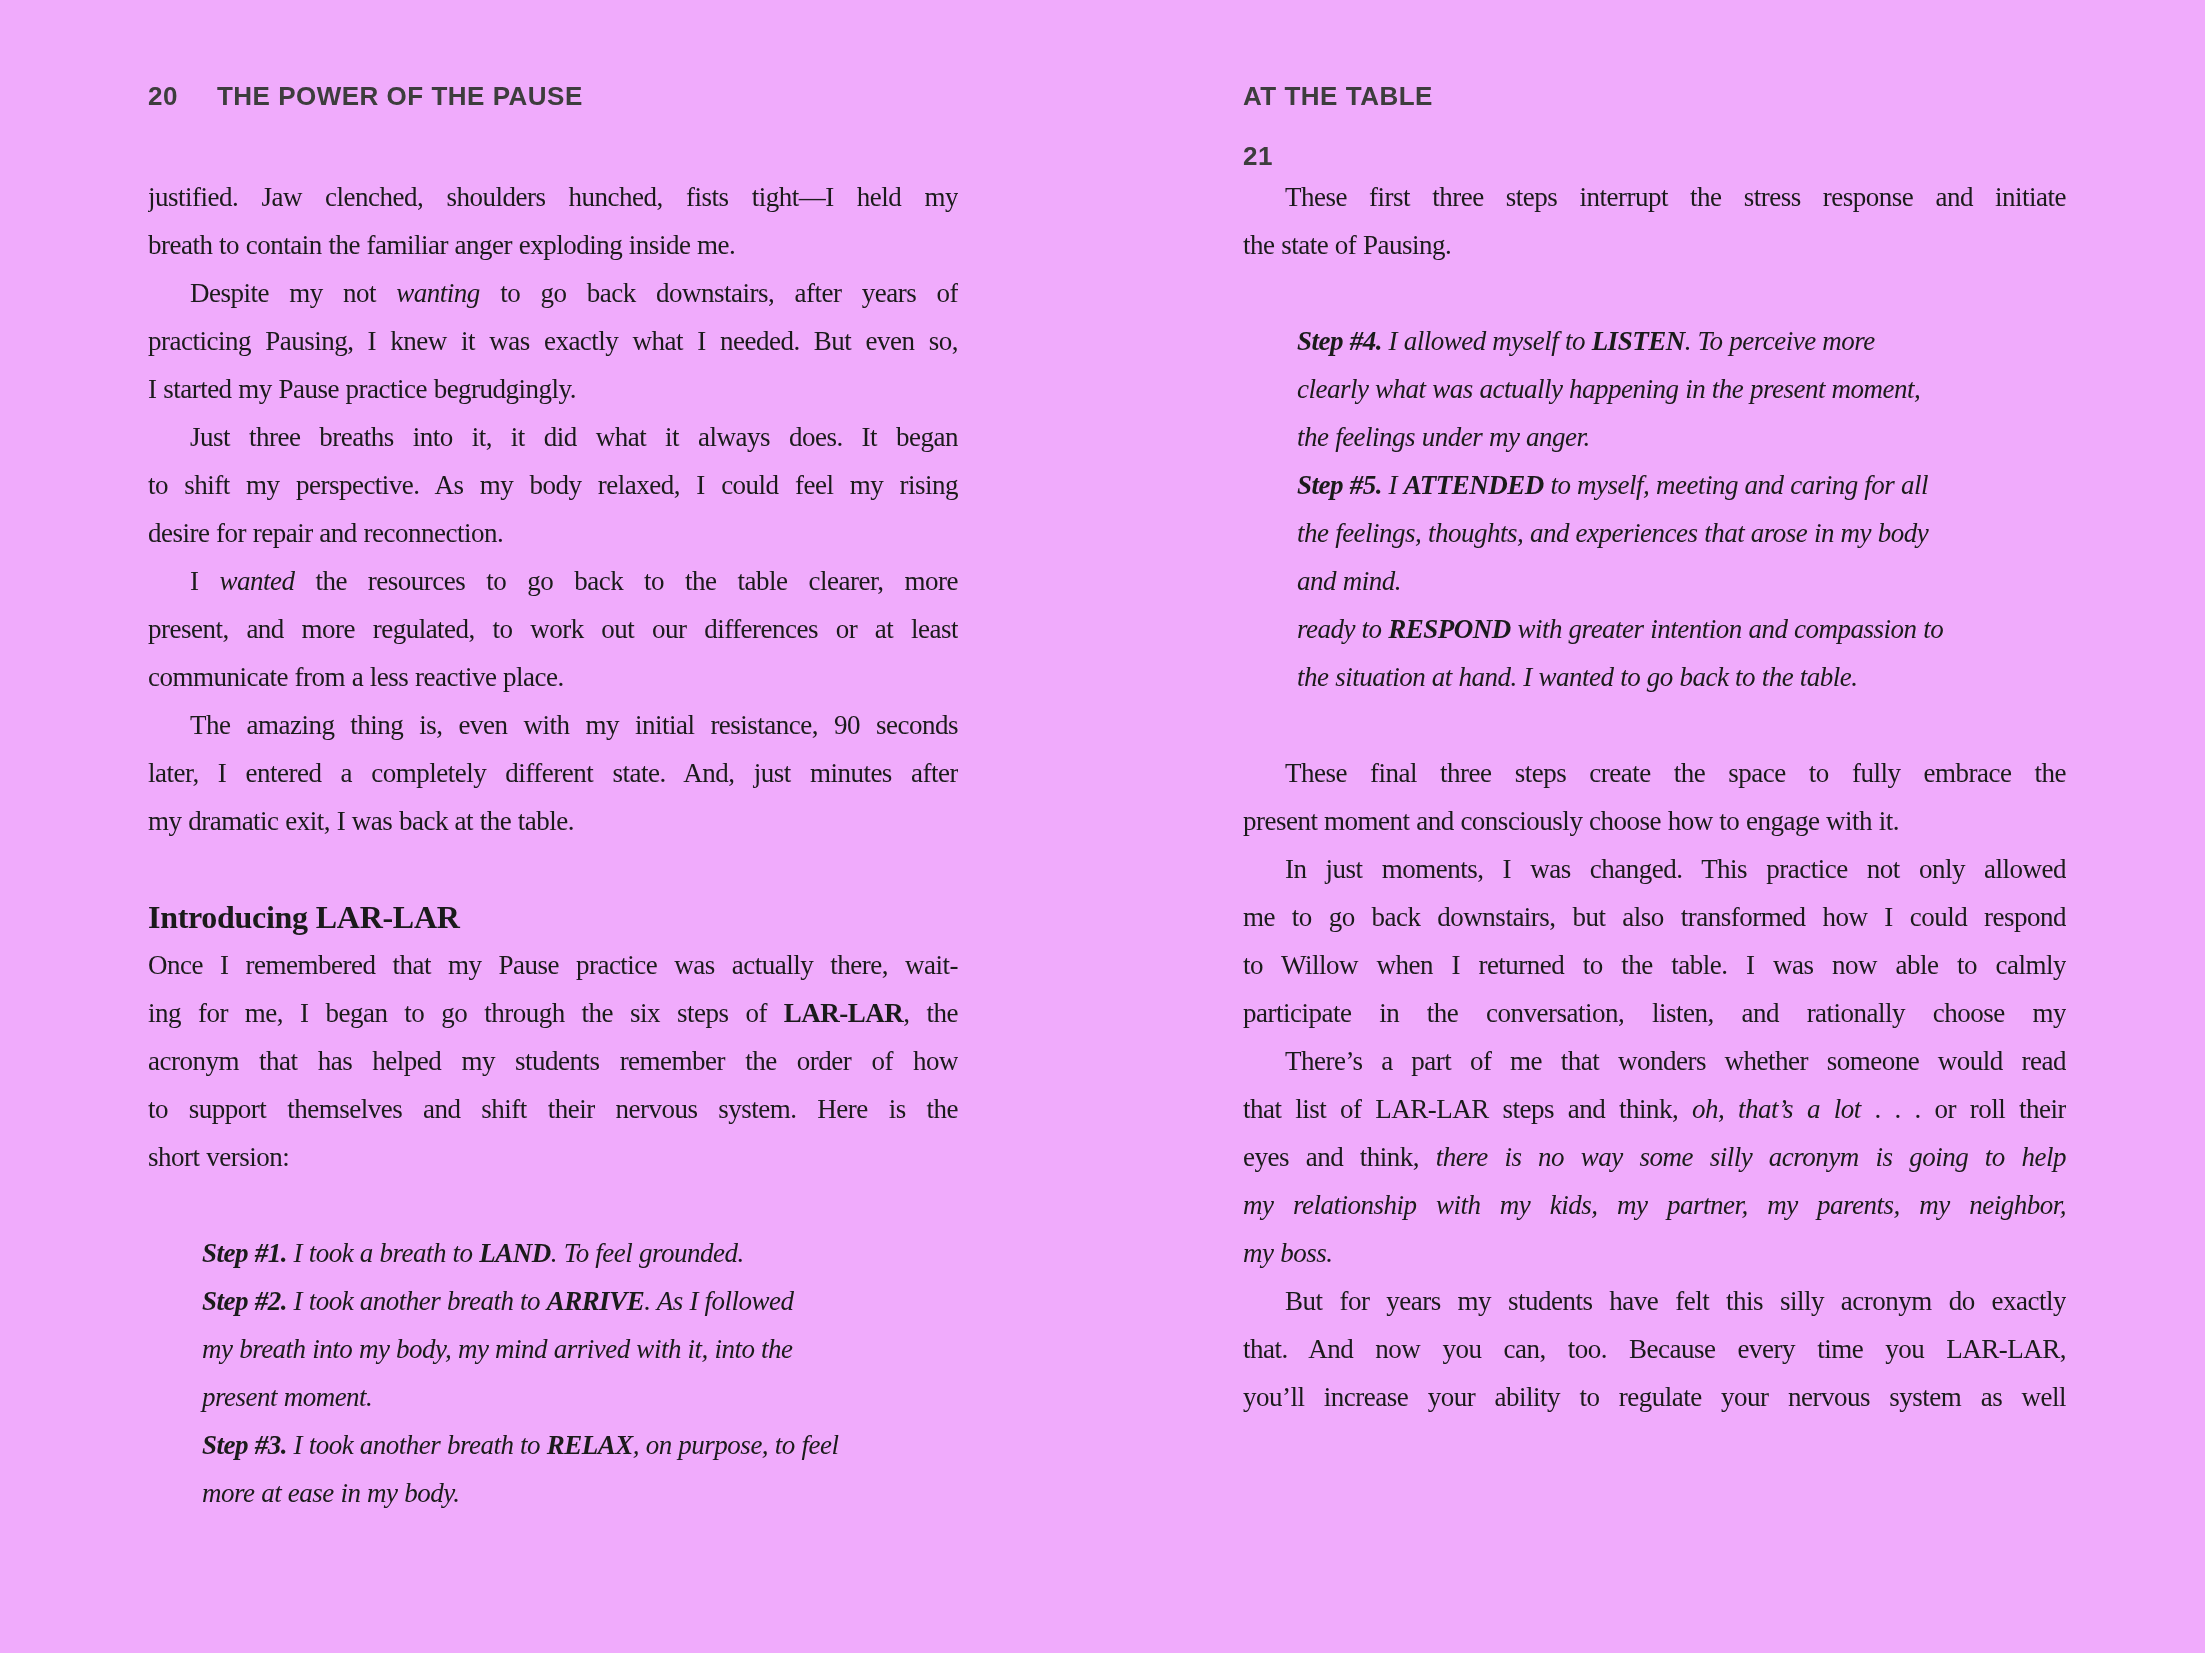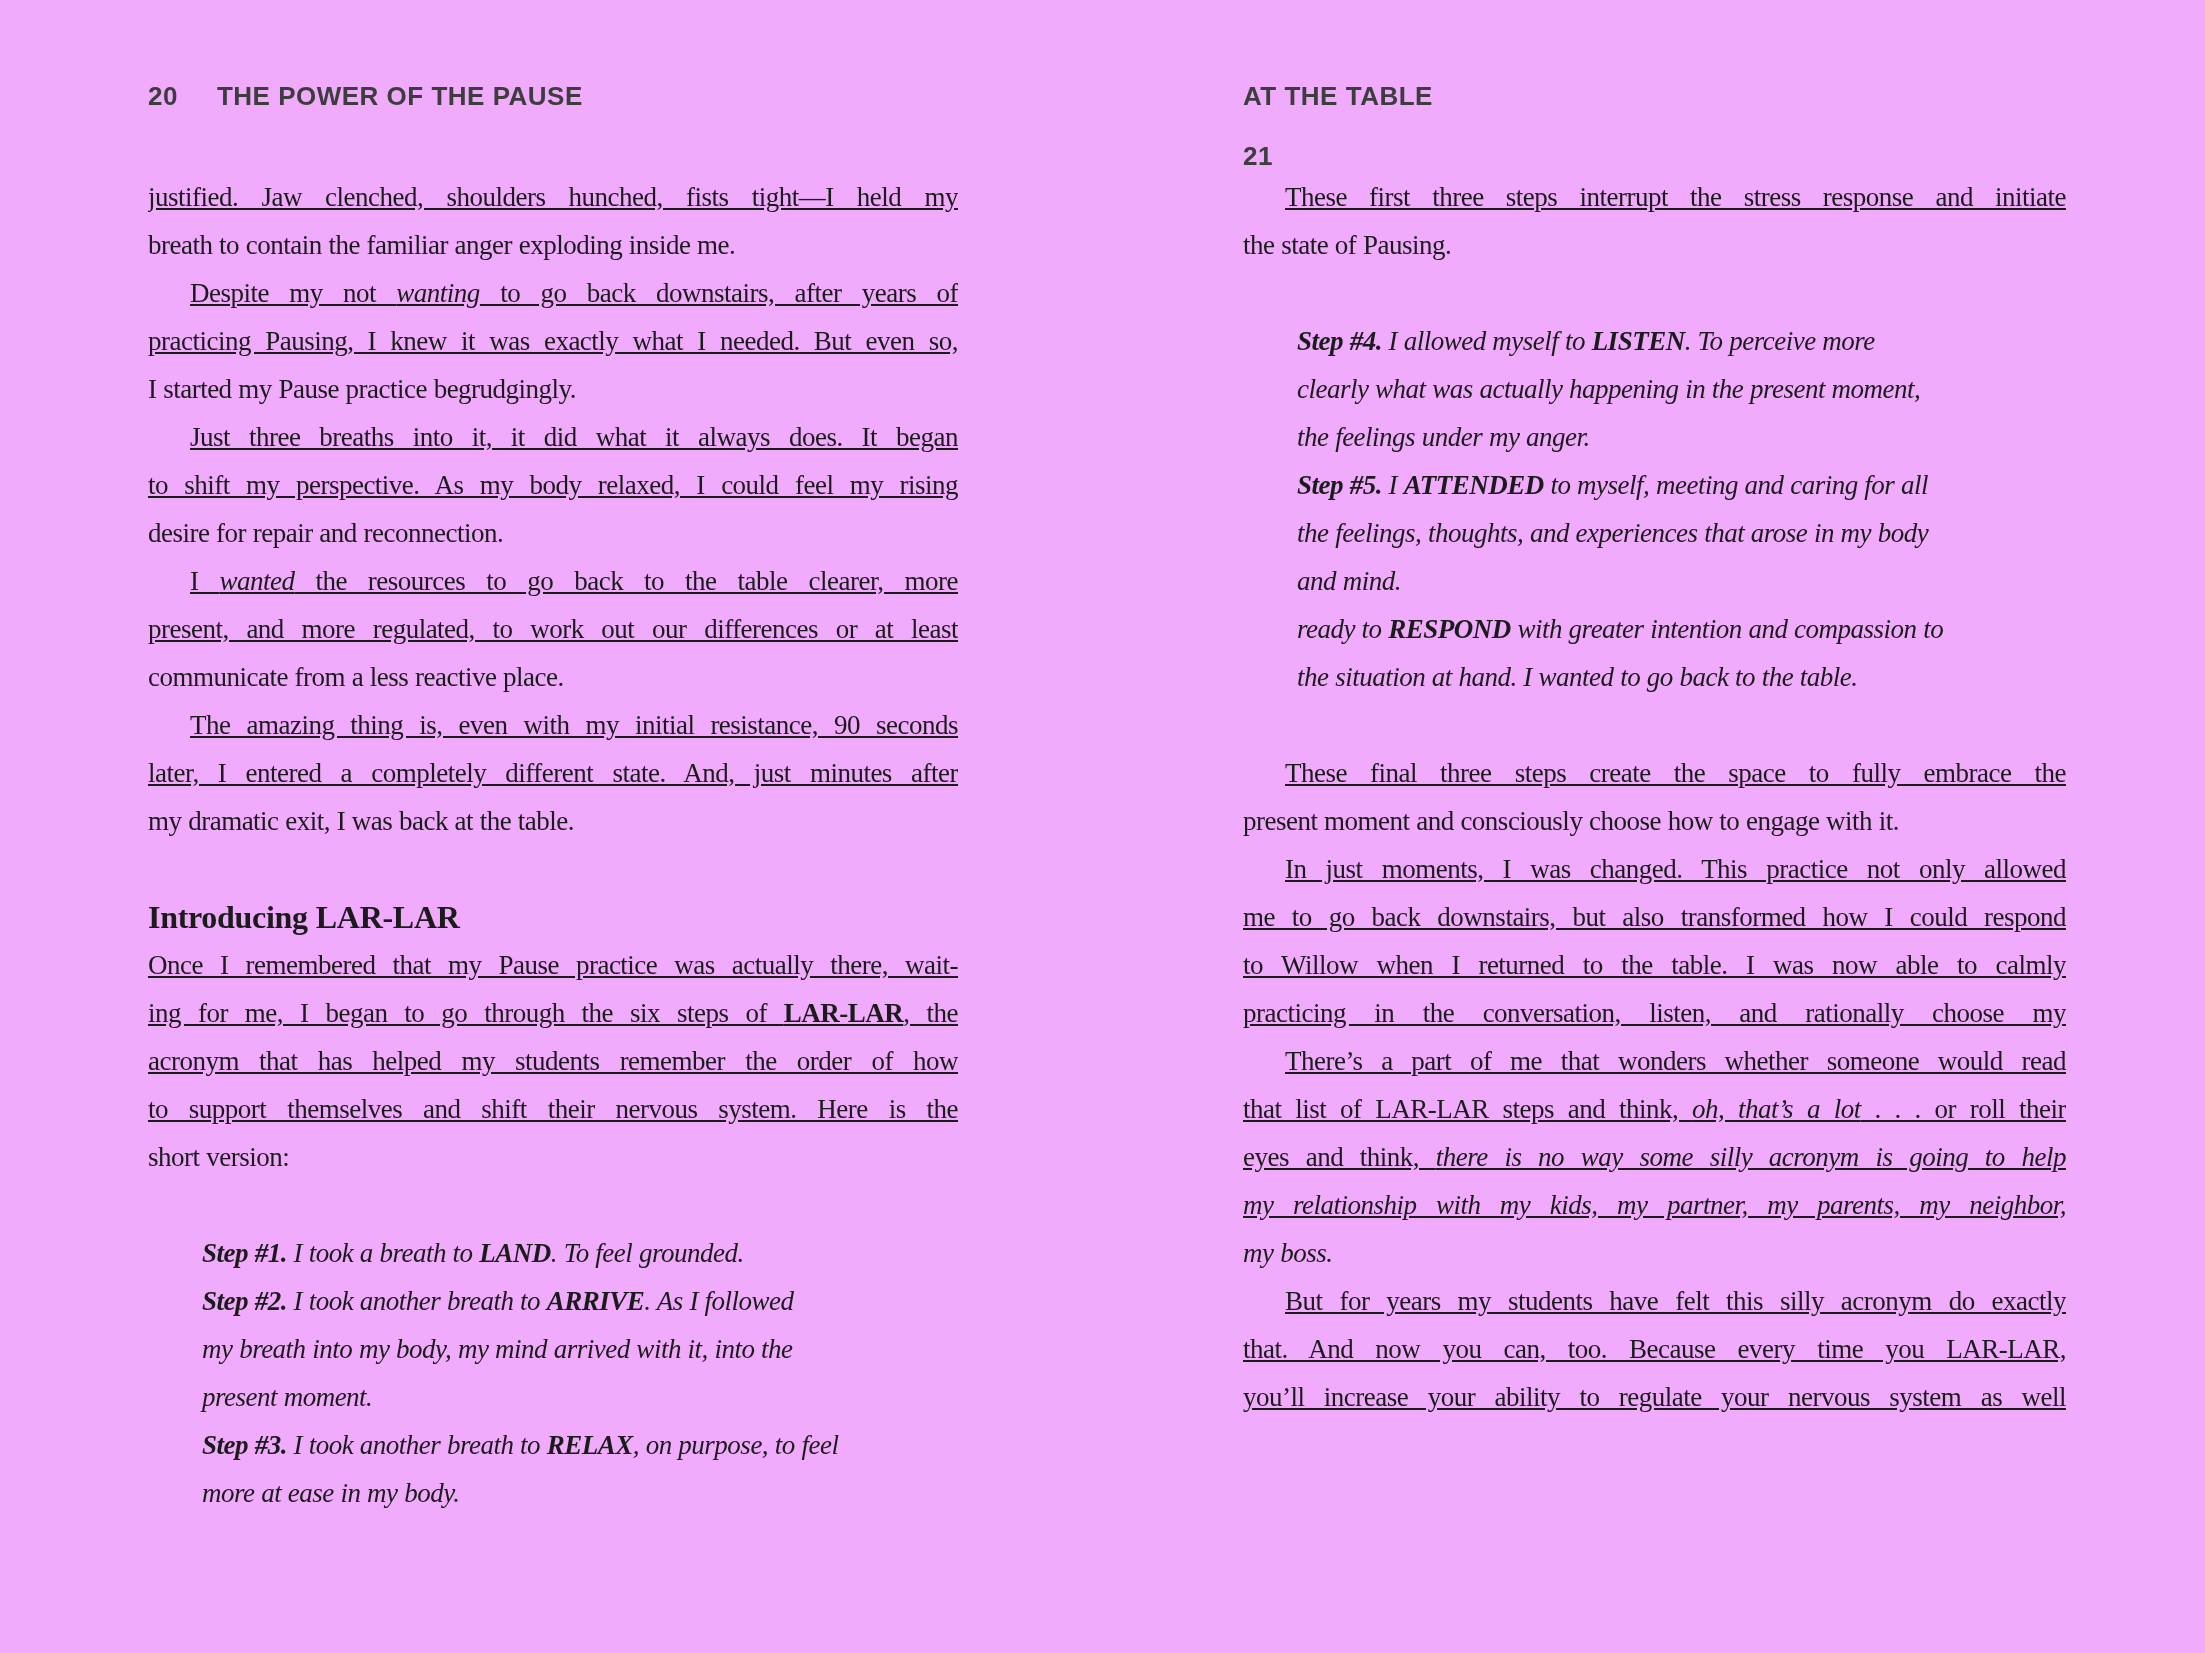--- a/index.html
+++ b/index.html
@@ -51,21 +51,20 @@
     word-spacing: 0.4px;
     color: #1b1b1b;
   }
   .line {
     height: 48px;
     text-align: left;
   }
   .line.j {
     text-align: justify;
     overflow: hidden;
-    text-decoration: underline;
   }
   .line.j::after {
     content: "";
     display: inline-block;
     width: 100%;
   }
   .line.ind { text-indent: 42px; }
   .line.gap { }
   .line.heading {
     font-size: 32px;
@@ -138,21 +137,21 @@
           <div class="line"><span>and mind.</span></div>
           <div class="line"><span>ready to </span><span class="b">RESPOND</span><span> with greater intention and compassion to</span></div>
           <div class="line"><span>the situation at hand. I wanted to go back to the table.</span></div>
         </div>
         <div class="line gap"></div>
         <div class="line j ind"><span>These final three steps create the space to fully embrace the</span></div>
         <div class="line"><span>present moment and consciously choose how to engage with it.</span></div>
         <div class="line j ind"><span>In just moments, I was changed. This practice not only allowed</span></div>
         <div class="line j"><span>me to go back downstairs, but also transformed how I could respond</span></div>
         <div class="line j"><span>to Willow when I returned to the table. I was now able to calmly</span></div>
-        <div class="line j"><span>practicing in the conversation, listen, and rationally choose my</span></div>
+        <div class="line j"><span>participate in the conversation, listen, and rationally choose my</span></div>
         <div class="line j ind"><span>There’s a part of me that wonders whether someone would read</span></div>
         <div class="line j"><span>that list of LAR-LAR steps and think, </span><span class="i">oh, that’s a lot</span><span> . . . or roll their</span></div>
         <div class="line j"><span>eyes and think, </span><span class="i">there is no way some silly acronym is going to help</span></div>
         <div class="line j"><span class="i">my relationship with my kids, my partner, my parents, my neighbor,</span></div>
         <div class="line"><span class="i">my boss.</span></div>
         <div class="line j ind"><span>But for years my students have felt this silly acronym do exactly</span></div>
         <div class="line j"><span>that. And now you can, too. Because every time you LAR-LAR,</span></div>
         <div class="line j"><span>you’ll increase your ability to regulate your nervous system as well</span></div>
       </div>
   </section>

